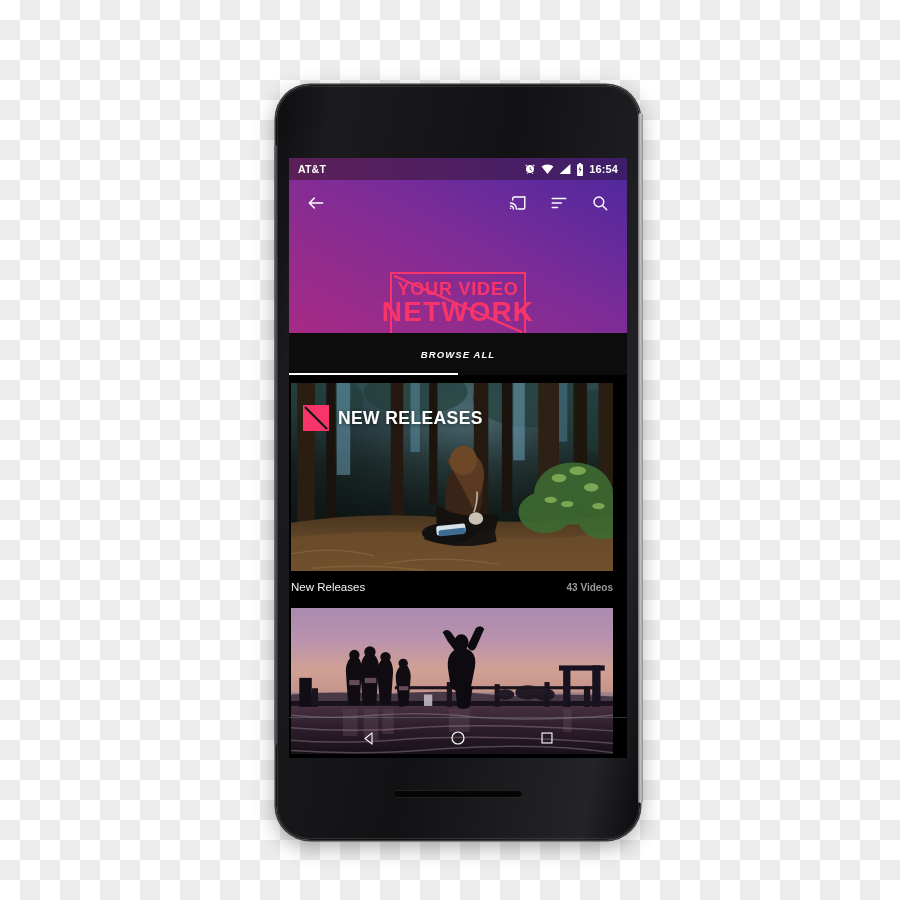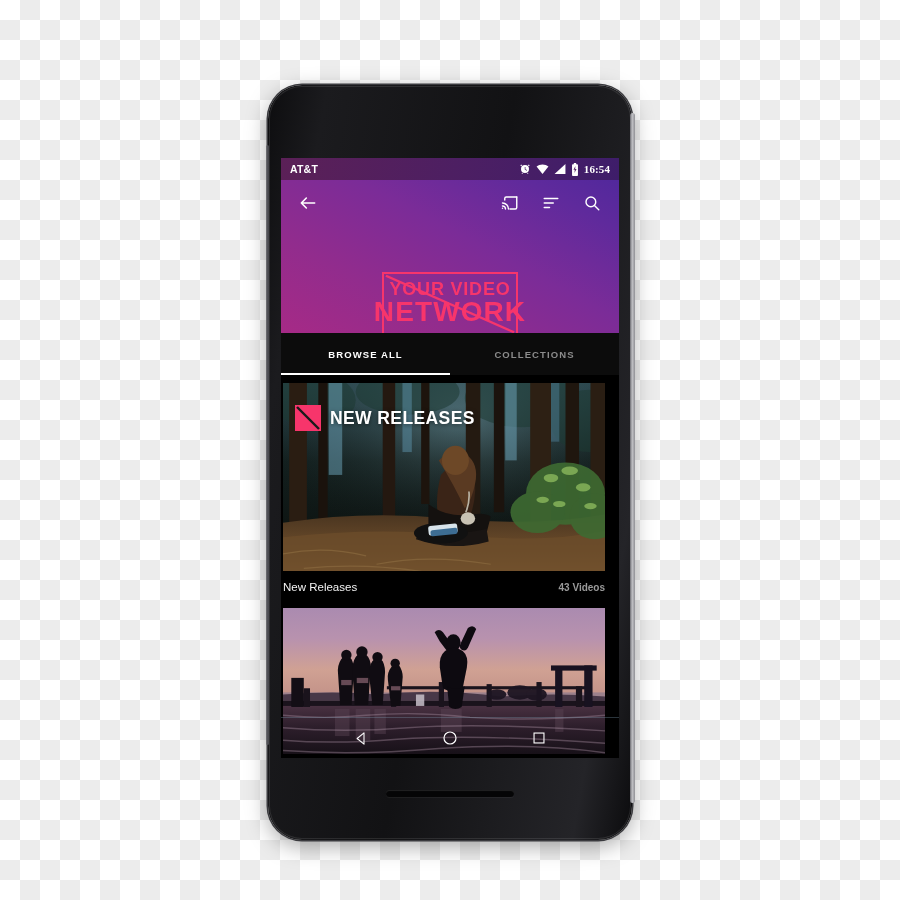--- a/index.html
+++ b/index.html
@@ -10,21 +10,21 @@
     background-image:
       linear-gradient(45deg,#ececec 25%,transparent 25%,transparent 75%,#ececec 75%),
       linear-gradient(45deg,#ececec 25%,transparent 25%,transparent 75%,#ececec 75%);
     background-size:40px 40px;
     background-position:0 0,20px 20px;
     position:relative;
   }
 
   
   #phone{
-    position:absolute;left:268px;top:85px;width:364px;height:755px;
+    position:absolute;left:276px;top:85px;width:364px;height:755px;
     border-radius:34px;
     background:linear-gradient(100deg,#0d0d0f 0%,#1b1b1e 12%,#121214 50%,#242428 88%,#0b0b0d 100%);
     box-shadow:0 0 0 1.5px #3a3a3e, 0 6px 22px rgba(0,0,0,.35);
   }
   #phone-rim{
     position:absolute;inset:1px;border-radius:33px;
     box-shadow:inset 0 0 0 1px rgba(255,255,255,.10);
     pointer-events:none;
   }
   #phone-right-gloss{
@@ -62,21 +62,21 @@
   }
 
   
   #statusbar{
     height:22px;display:flex;align-items:center;
     padding:0 9px;
     background:linear-gradient(100deg,#5b2057 0%,#4c1f63 55%,#3e1d6a 100%);
     color:#fff;font-size:10.5px;font-weight:bold;letter-spacing:.2px;
   }
   #statusbar .carrier{flex:0 0 auto;}
-  #statusbar .sb-right{margin-left:auto;display:flex;align-items:center;gap:5px;font-family:Liberation Serif, serif;}
+  #statusbar .sb-right{margin-left:auto;display:flex;align-items:center;gap:5px;}
   .sb-ico{display:block;}
   #sb-clock{font-size:11px;font-weight:bold;letter-spacing:.1px;}
 
   
   #appbar{
     position:relative;height:153px;
     background:linear-gradient(28deg,#a62a86 0%,#922c8d 28%,#7b2c98 58%,#5f2a9c 85%,#52289c 100%);
   }
   #appbar-icons{
     position:absolute;top:0;left:0;right:0;height:46px;
@@ -104,21 +104,21 @@
     align-items:center;justify-content:center;
     color:#f7356b;font-weight:bold;line-height:1.02;
     font-size:19px;letter-spacing:.8px;
     text-align:center;
   }
   #logo-text .l1{font-size:18px;}
   #logo-text .l2{font-size:28px;letter-spacing:1.1px;}
 
   
   #tabs{
-    display:flex;height:42px;background:#0c0c0c;position:relative;
+    display:flex;height:42px;background:#0c0c0c;position:relative;font-style:italic;
   }
   .tab{
     flex:1;display:flex;align-items:center;justify-content:center;
     font-size:9.5px;font-weight:bold;letter-spacing:1.1px;cursor:pointer;
     position:relative;
   }
   .tab.active{color:#ffffff;}
   .tab.inactive{color:#8c8c8c;}
   #tab-indicator{
     position:absolute;left:0;bottom:0;width:50%;height:2.4px;background:#ffffff;
@@ -238,23 +238,20 @@
             <span class="l2">NETWORK</span>
           </div>
         </div>
       </div>
     </div>
 
     <div id="tabs">
       <div class="tab active">
         <span>BROWSE ALL</span>
       </div>
-      <div class="tab inactive">
-        <span>COLLECTIONS</span>
-      </div>
       <div id="tab-indicator"></div>
     </div>
 
     <div id="content">
 
       <div class="card">
         <div class="thumb">
           <svg width="100%" height="100%" viewBox="0 0 310 188" preserveAspectRatio="xMidYMid slice">
             <defs>
               <linearGradient id="fsky" x1="0" y1="0" x2="0" y2="1">

